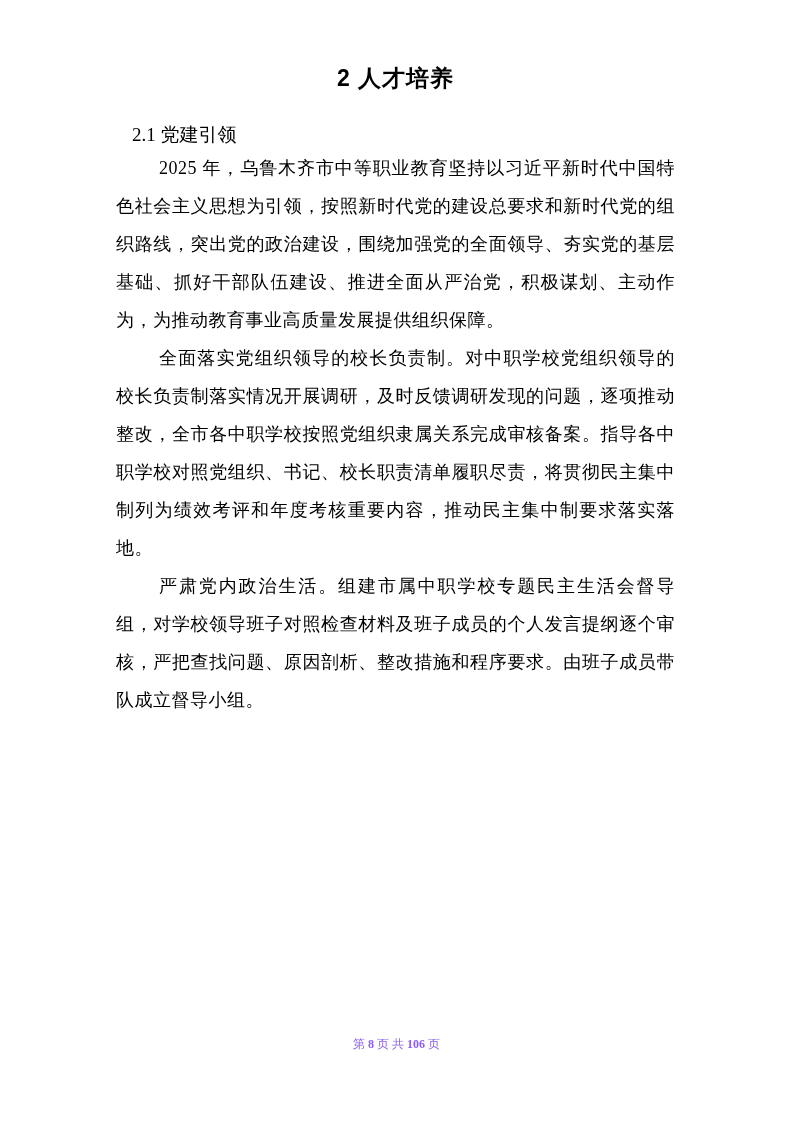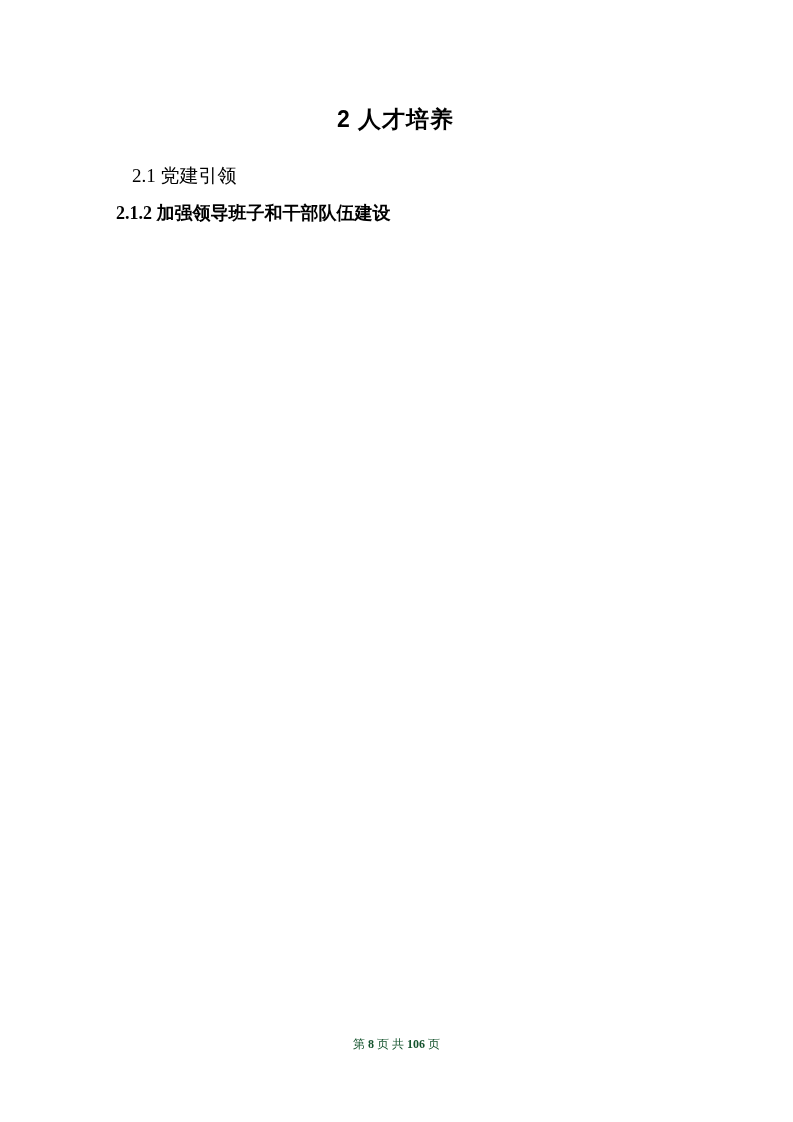--- a/index.html
+++ b/index.html
@@ -16,21 +16,21 @@
     color: #000000;
   }
   .page {
     position: absolute;
     top: 0; left: 0;
     width: 793px;
     height: 1122px;
     background: #ffffff;
   }
   .content {
-    padding: 103px 118px 0 116px;
+    padding: 62px 118px 0 116px;
   }
   .chapter-title {
     font-family: "Liberation Sans", sans-serif;
     font-weight: 700;
     font-size: 23px;
     line-height: 32px;
     text-align: center;
     letter-spacing: 1px;
     margin: 0;
   }
@@ -55,42 +55,44 @@
     margin: 0;
   }
   .footer {
     position: absolute;
     left: 0;
     right: 0;
     top: 1036px;
     text-align: center;
     font-size: 12px;
     line-height: 16px;
-    color: #14532d;
+    color: #8b5cf6;
   }
   .footer .num {
     font-weight: 700;
   }
 </style>
 </head>
 <body>
 
 <div class="page">
   <div class="content">
 
     <h1 class="chapter-title">2 人才培养</h1>
 
     <h2 class="section-heading">2.1 党建引领</h2>
 
+    <p class="para">2025 年，乌鲁木齐市中等职业教育坚持以习近平新时代中国特色社会主义思想为引领，按照新时代党的建设总要求和新时代党的组织路线，突出党的政治建设，围绕加强党的全面领导、夯实党的基层基础、抓好干部队伍建设、推进全面从严治党，积极谋划、主动作为，为推动教育事业高质量发展提供组织保障。</p>
 
 
 
+    <p class="para">全面落实党组织领导的校长负责制。对中职学校党组织领导的校长负责制落实情况开展调研，及时反馈调研发现的问题，逐项推动整改，全市各中职学校按照党组织隶属关系完成审核备案。指导各中职学校对照党组织、书记、校长职责清单履职尽责，将贯彻民主集中制列为绩效考评和年度考核重要内容，推动民主集中制要求落实落地。</p>
 
+    <p class="para">严肃党内政治生活。组建市属中职学校专题民主生活会督导组，对学校领导班子对照检查材料及班子成员的个人发言提纲逐个审核，严把查找问题、原因剖析、整改措施和程序要求。由班子成员带队成立督导小组。</p>
 
-    <h3 class="sub-heading">2.1.2 加强领导班子和干部队伍建设</h3>
 
 
   </div>
 
   <div class="footer">
     <span>第</span>
     <span class="num">8</span>
     <span>页 共</span>
     <span class="num">106</span>
     <span>页</span>

